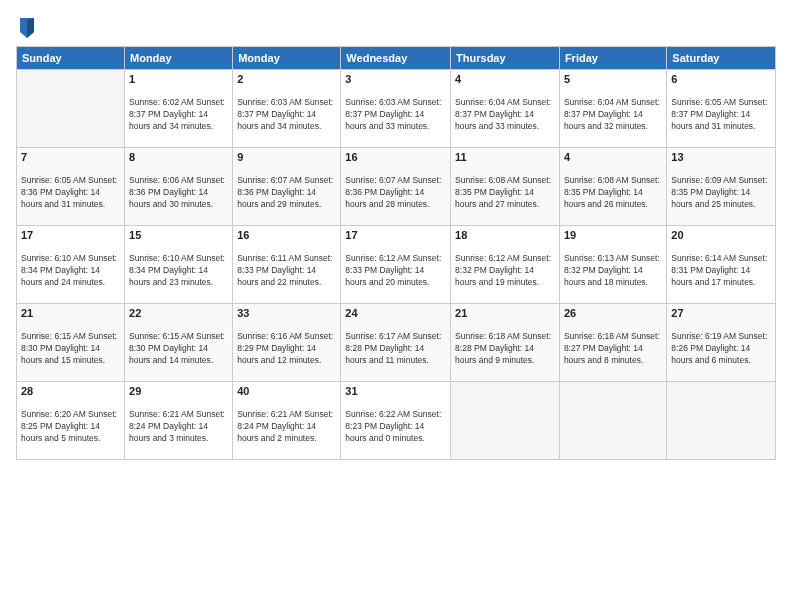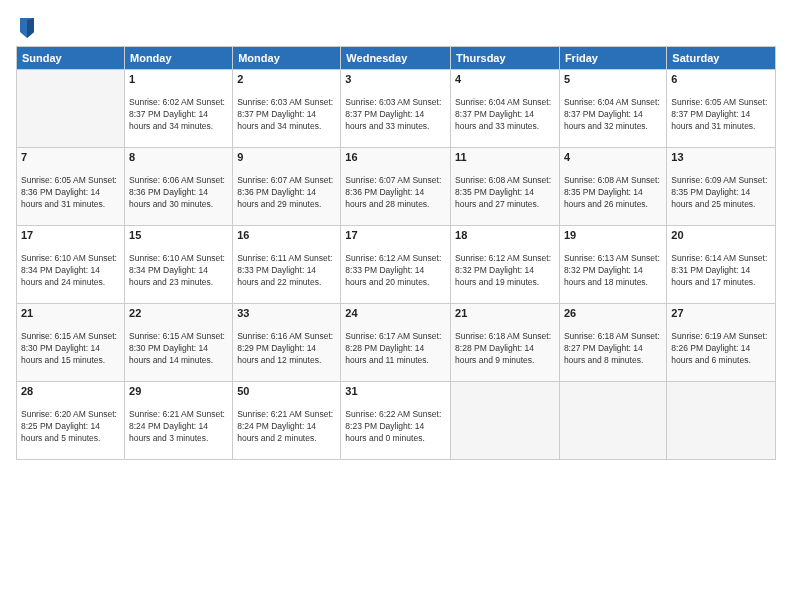--- a/index.html
+++ b/index.html
@@ -342,21 +342,21 @@
 and 5 minutes.</div>
           </td>
           <td>
             <div class="day-num">29</div>
             <div class="day-detail">Sunrise: 6:21 AM
 Sunset: 8:24 PM
 Daylight: 14 hours
 and 3 minutes.</div>
           </td>
           <td>
-            <div class="day-num">50</div>
+            <div class="day-num">40</div>
             <div class="day-detail">Sunrise: 6:21 AM
 Sunset: 8:24 PM
 Daylight: 14 hours
 and 2 minutes.</div>
           </td>
           <td>
             <div class="day-num">31</div>
             <div class="day-detail">Sunrise: 6:22 AM
 Sunset: 8:23 PM
 Daylight: 14 hours

